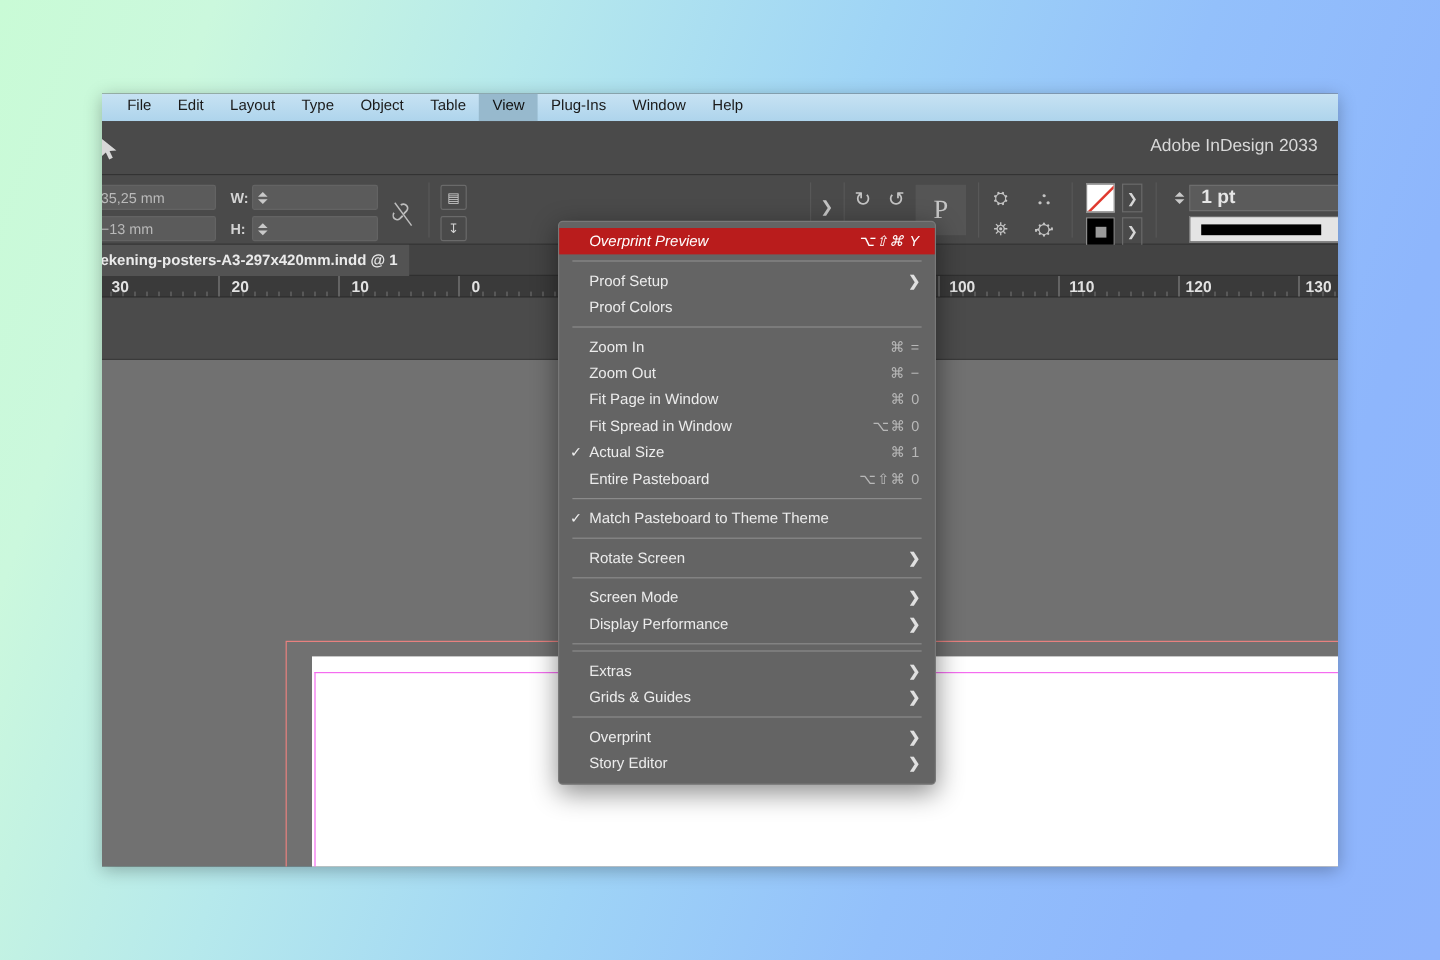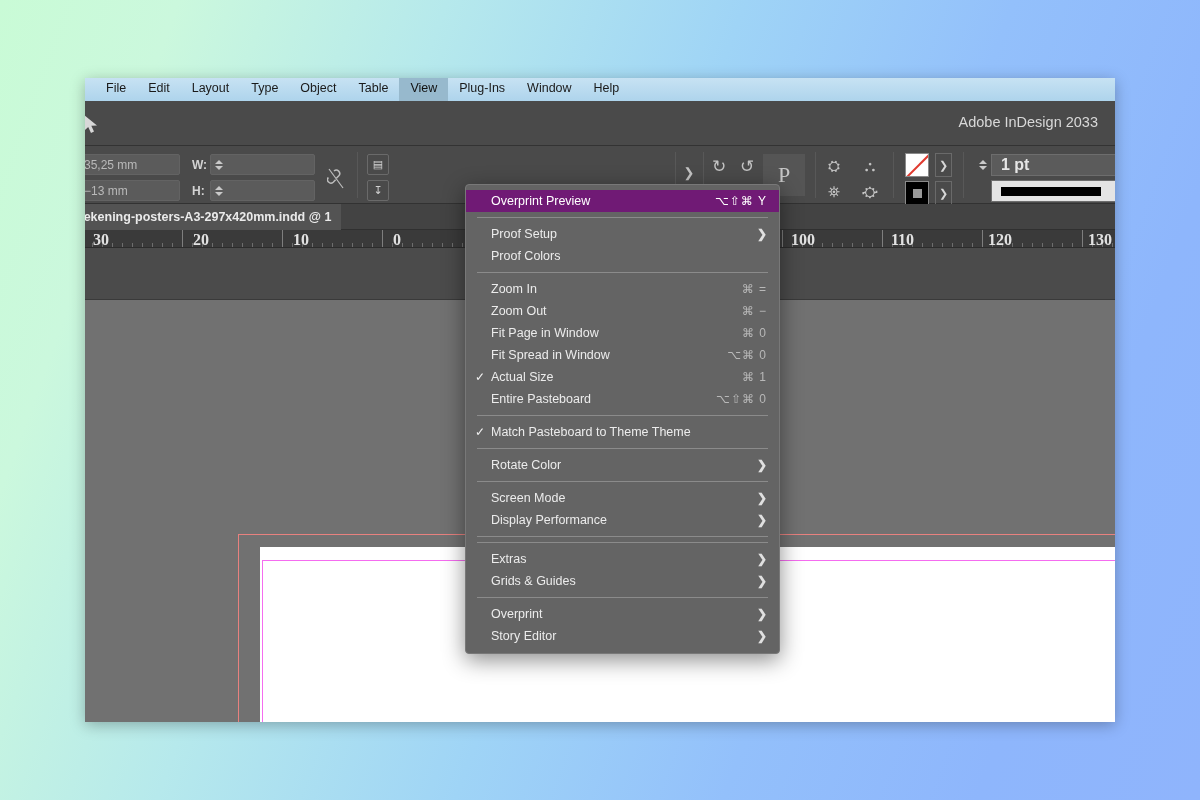--- a/index.html
+++ b/index.html
@@ -212,23 +212,22 @@
   .tick-major {
     position: absolute; top: 0; width: 1px; height: 18px;
     background: #7e7e7e;
   }
   .tick-minor {
     position: absolute; bottom: 0; width: 1px; height: 4px;
     background: #6d6d6d;
   }
   .ruler-num {
     position: absolute; top: 1px;
-    font-size: 16px; font-weight: bold;
+    font-size: 13px; font-weight: bold;
     color: #e2e2e2;
-    font-family: Liberation Serif, serif;
   }
 
   #ruler-gap {
     position:absolute; left:0; top:170px; width:100%; height: 52px;
     background:#4b4b4b;
     border-bottom:1px solid #3a3a3a;
   }
 
   
   #pasteboard {
@@ -272,22 +271,23 @@
   .mi {
     position: relative;
     height: 22px;
     display: flex; align-items: center;
     padding: 0 12px 0 25px;
     font-size: 12.5px;
     color: #ececec;
     white-space: nowrap;
   }
   .mi.selected {
-    background: #701a75;
+    background: #b91c1c;
     color: #fff;
+    font-style: italic;
   }
   .mi .mi-label { flex: 0 0 auto; }
   .mi .mi-shortcut {
     margin-left: auto;
     color: #b8b8b8;
     font-size: 12px;
     letter-spacing: 1px;
   }
   .mi.selected .mi-shortcut { color: #ffffff; }
   .mi .mi-sub {
@@ -578,21 +578,21 @@
         <span class="mi-label">Entire Pasteboard</span>
         <span class="mi-shortcut">⌥⇧⌘ 0</span>
       </div>
       <div class="mi-sep"></div>
       <div class="mi">
         <span class="mi-check">✓</span>
         <span class="mi-label">Match Pasteboard to Theme Theme</span>
       </div>
       <div class="mi-sep"></div>
       <div class="mi">
-        <span class="mi-label">Rotate Color</span>
+        <span class="mi-label">Rotate Screen</span>
         <span class="mi-sub">❯</span>
       </div>
       <div class="mi-sep"></div>
       <div class="mi">
         <span class="mi-label">Screen Mode</span>
         <span class="mi-sub">❯</span>
       </div>
       <div class="mi">
         <span class="mi-label">Display Performance</span>
         <span class="mi-sub">❯</span>

